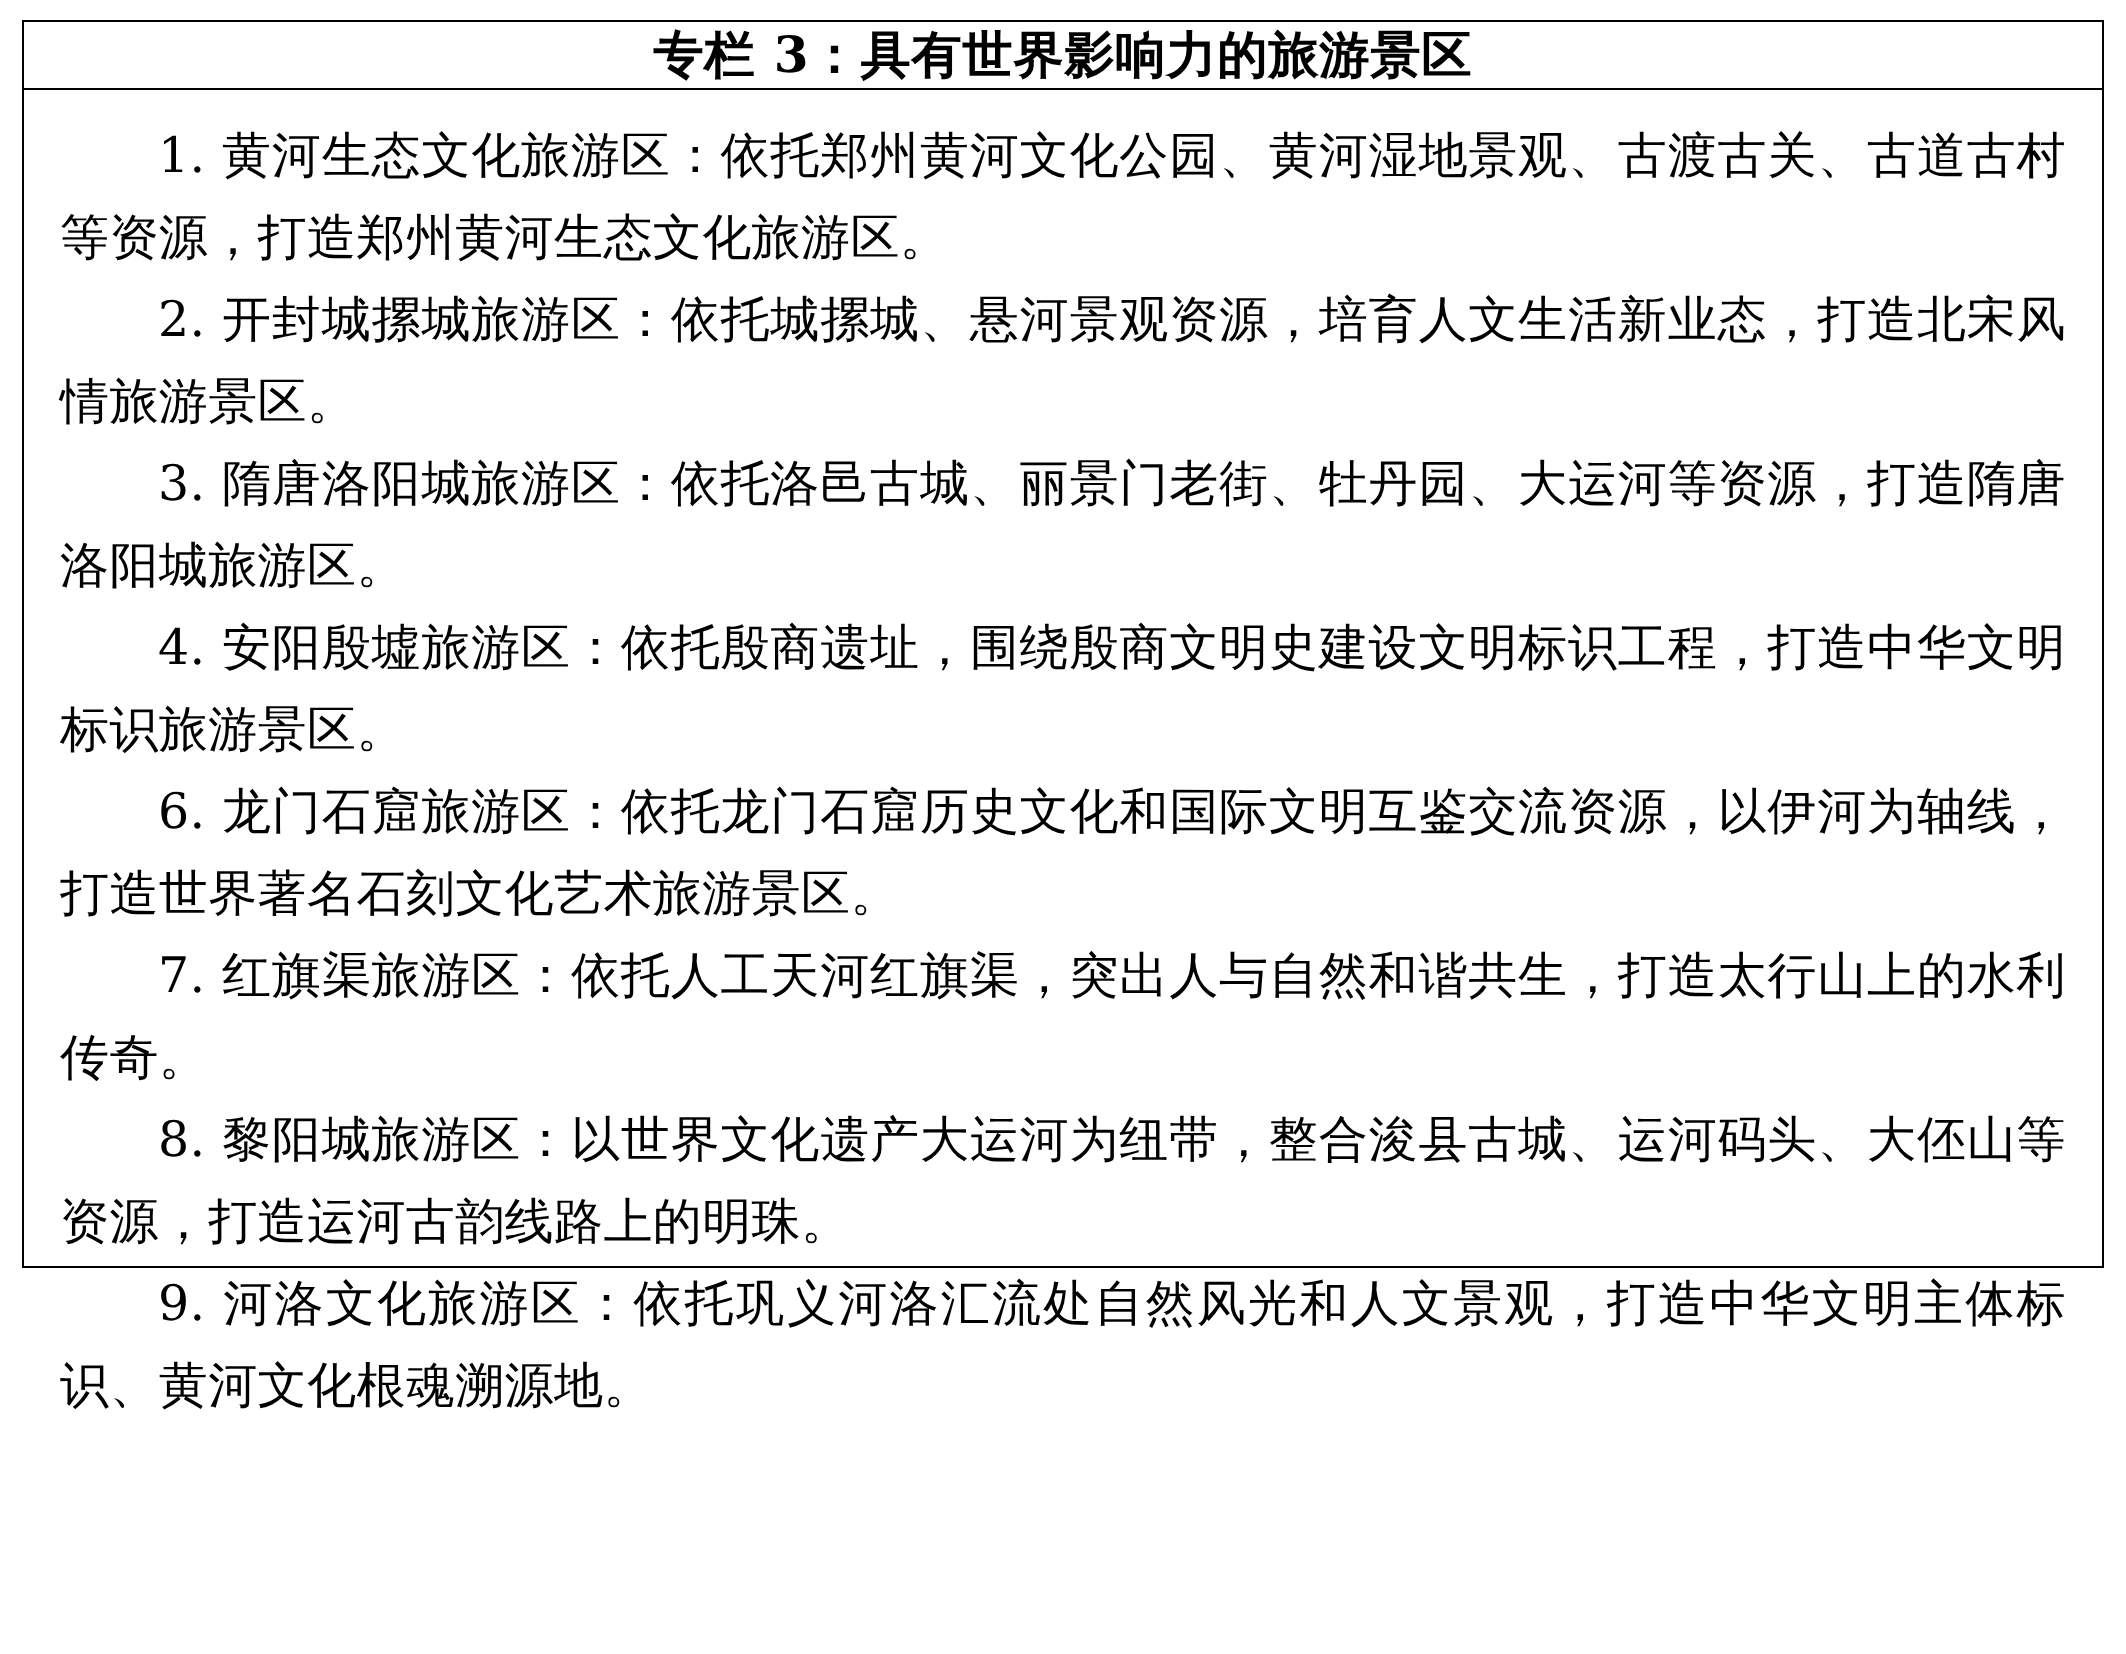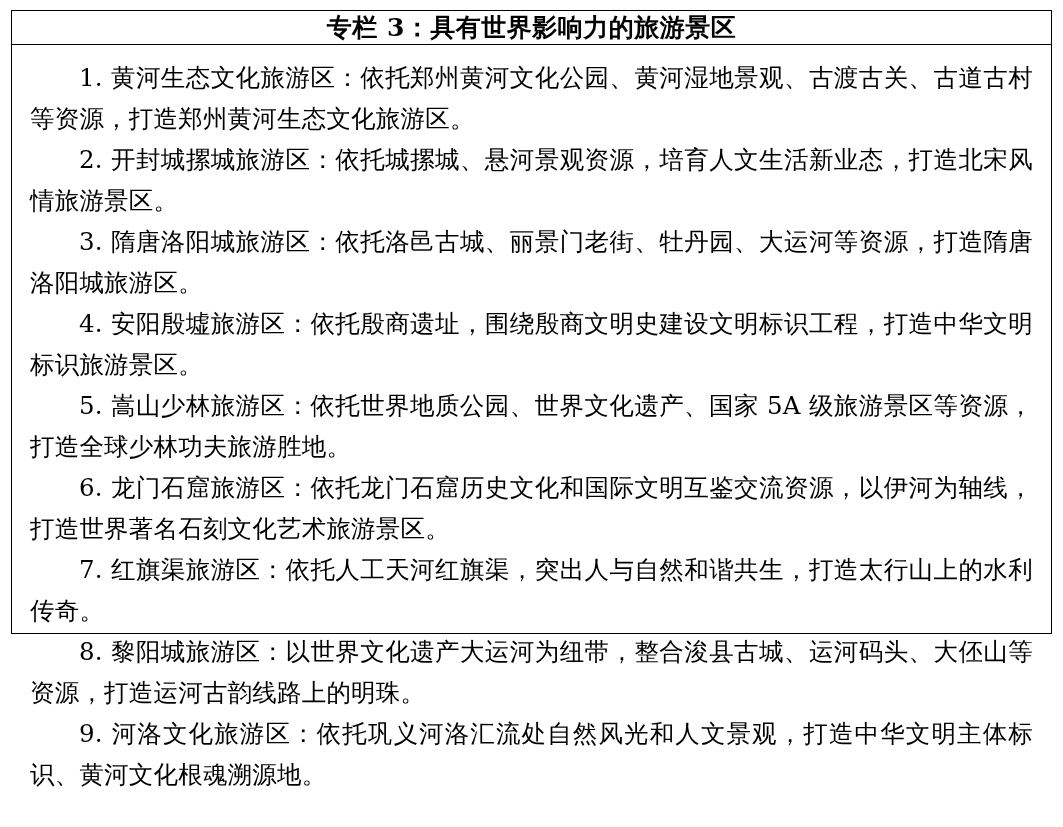--- a/index.html
+++ b/index.html
@@ -59,19 +59,18 @@
 </head>
 <body>
 
 <div class="box">
   <div class="box-title">专栏 3：具有世界影响力的旅游景区</div>
   <div class="box-body">
     <p class="item">1. 黄河生态文化旅游区：依托郑州黄河文化公园、黄河湿地景观、古渡古关、古道古村等资源，打造郑州黄河生态文化旅游区。</p>
     <p class="item">2. 开封城摞城旅游区：依托城摞城、悬河景观资源，培育人文生活新业态，打造北宋风情旅游景区。</p>
     <p class="item">3. 隋唐洛阳城旅游区：依托洛邑古城、丽景门老街、牡丹园、大运河等资源，打造隋唐洛阳城旅游区。</p>
     <p class="item">4. 安阳殷墟旅游区：依托殷商遗址，围绕殷商文明史建设文明标识工程，打造中华文明标识旅游景区。</p>
-    <p class="item">5. 嵩山少林旅游区：依托世界地质公园、世界文化遗产、国家 5A 级旅游景区等资源，打造全球少林功夫旅游胜地。</p>
     <p class="item">6. 龙门石窟旅游区：依托龙门石窟历史文化和国际文明互鉴交流资源，以伊河为轴线，打造世界著名石刻文化艺术旅游景区。</p>
     <p class="item">7. 红旗渠旅游区：依托人工天河红旗渠，突出人与自然和谐共生，打造太行山上的水利传奇。</p>
     <p class="item">8. 黎阳城旅游区：以世界文化遗产大运河为纽带，整合浚县古城、运河码头、大伾山等资源，打造运河古韵线路上的明珠。</p>
     <p class="item">9. 河洛文化旅游区：依托巩义河洛汇流处自然风光和人文景观，打造中华文明主体标识、黄河文化根魂溯源地。</p>
   </div>
 </div>
 
 </body></html>

